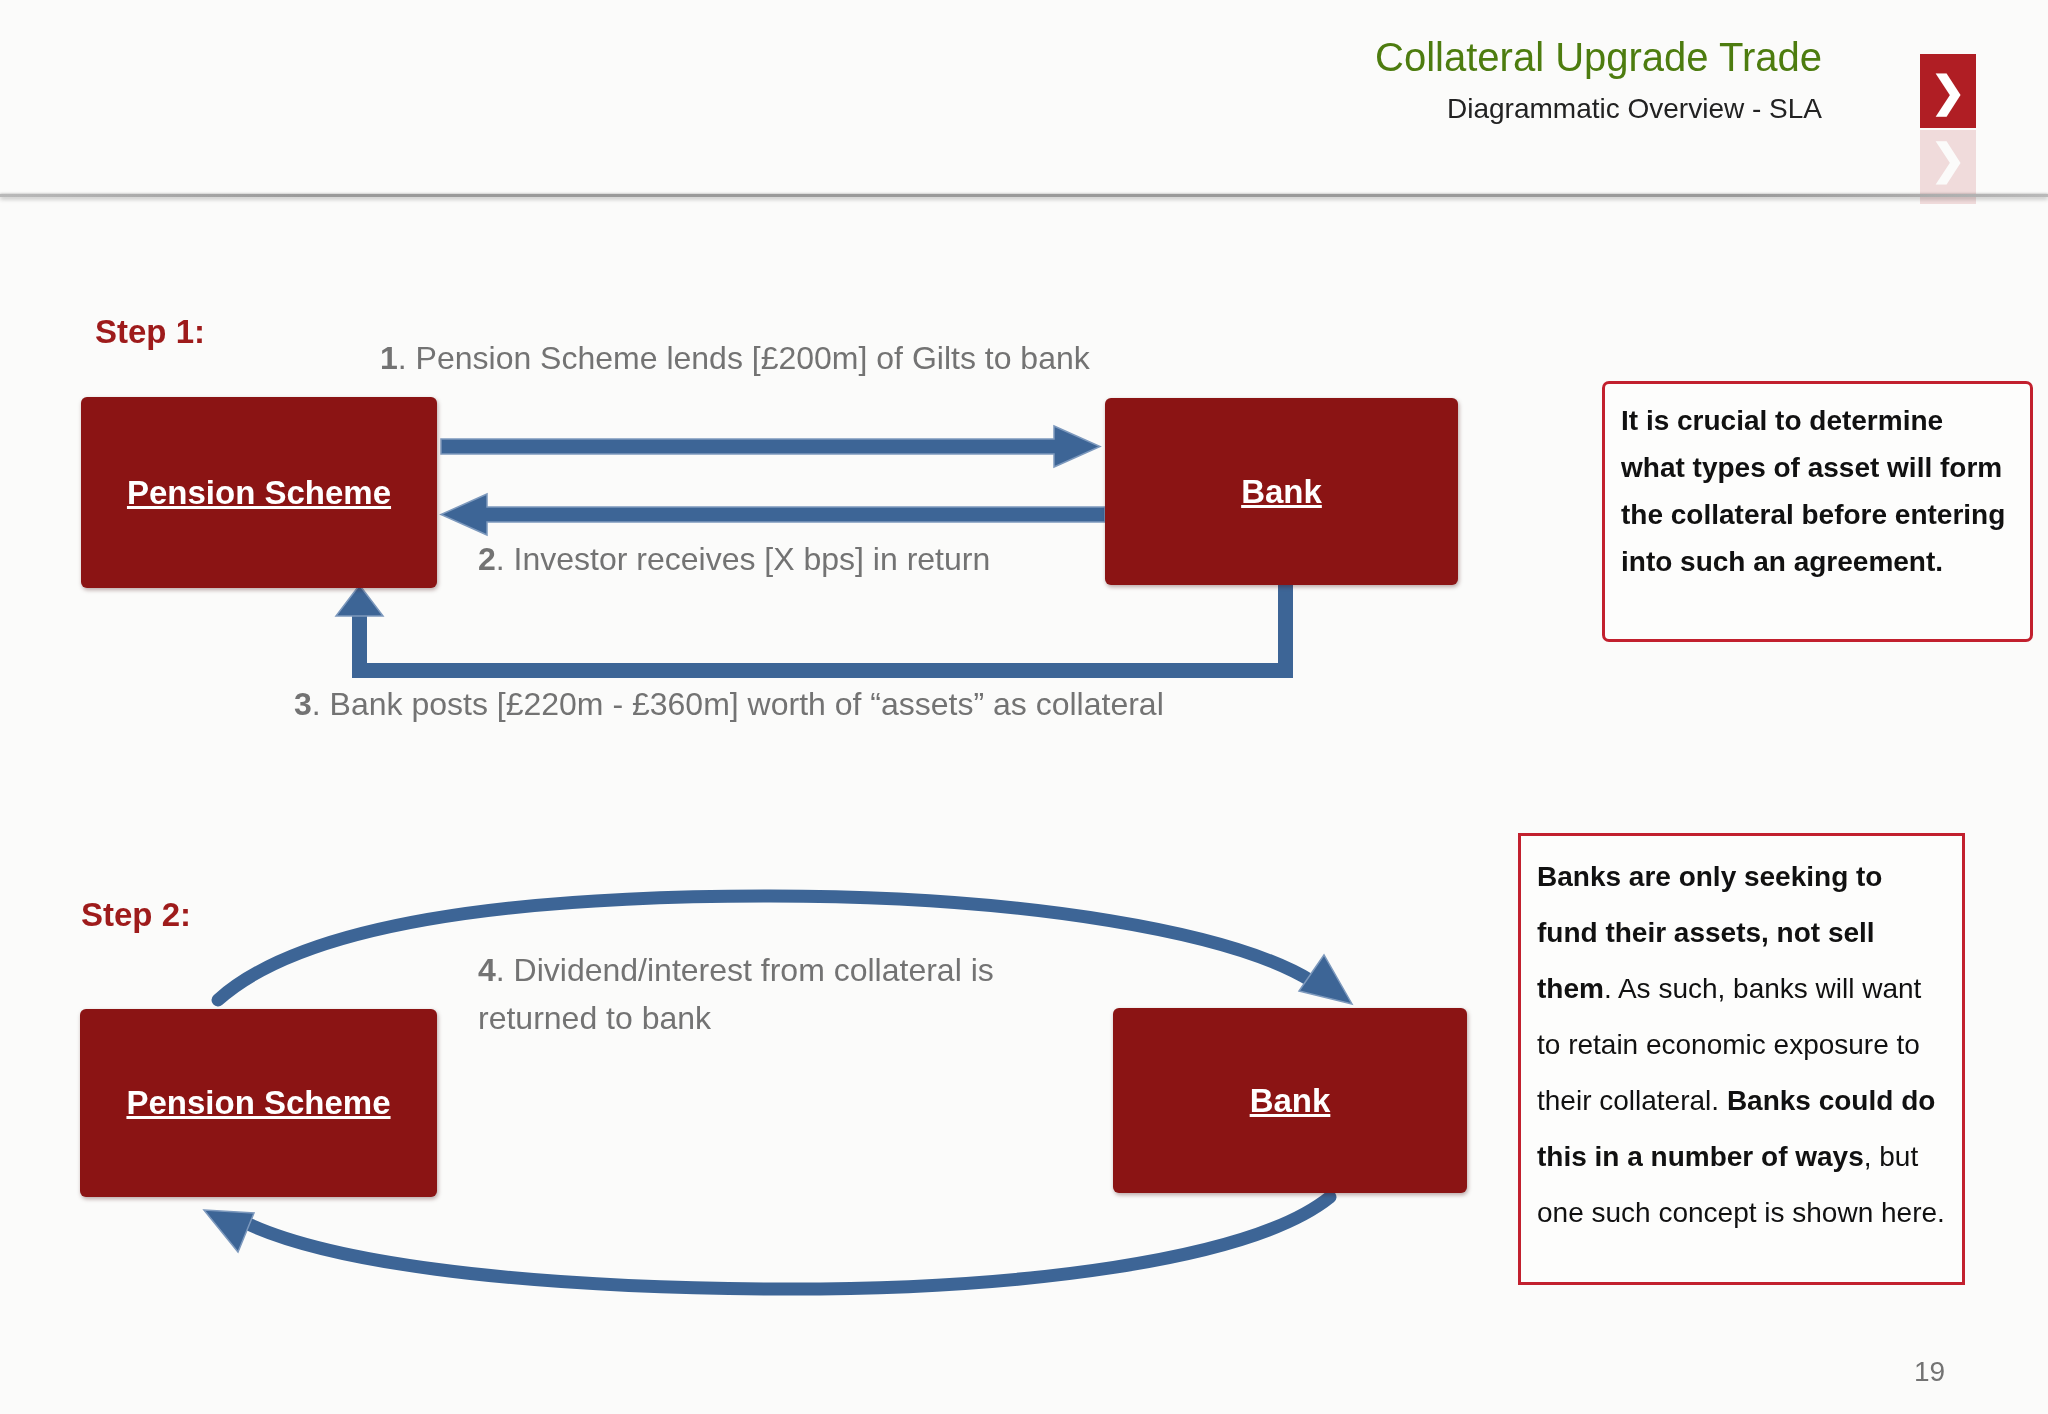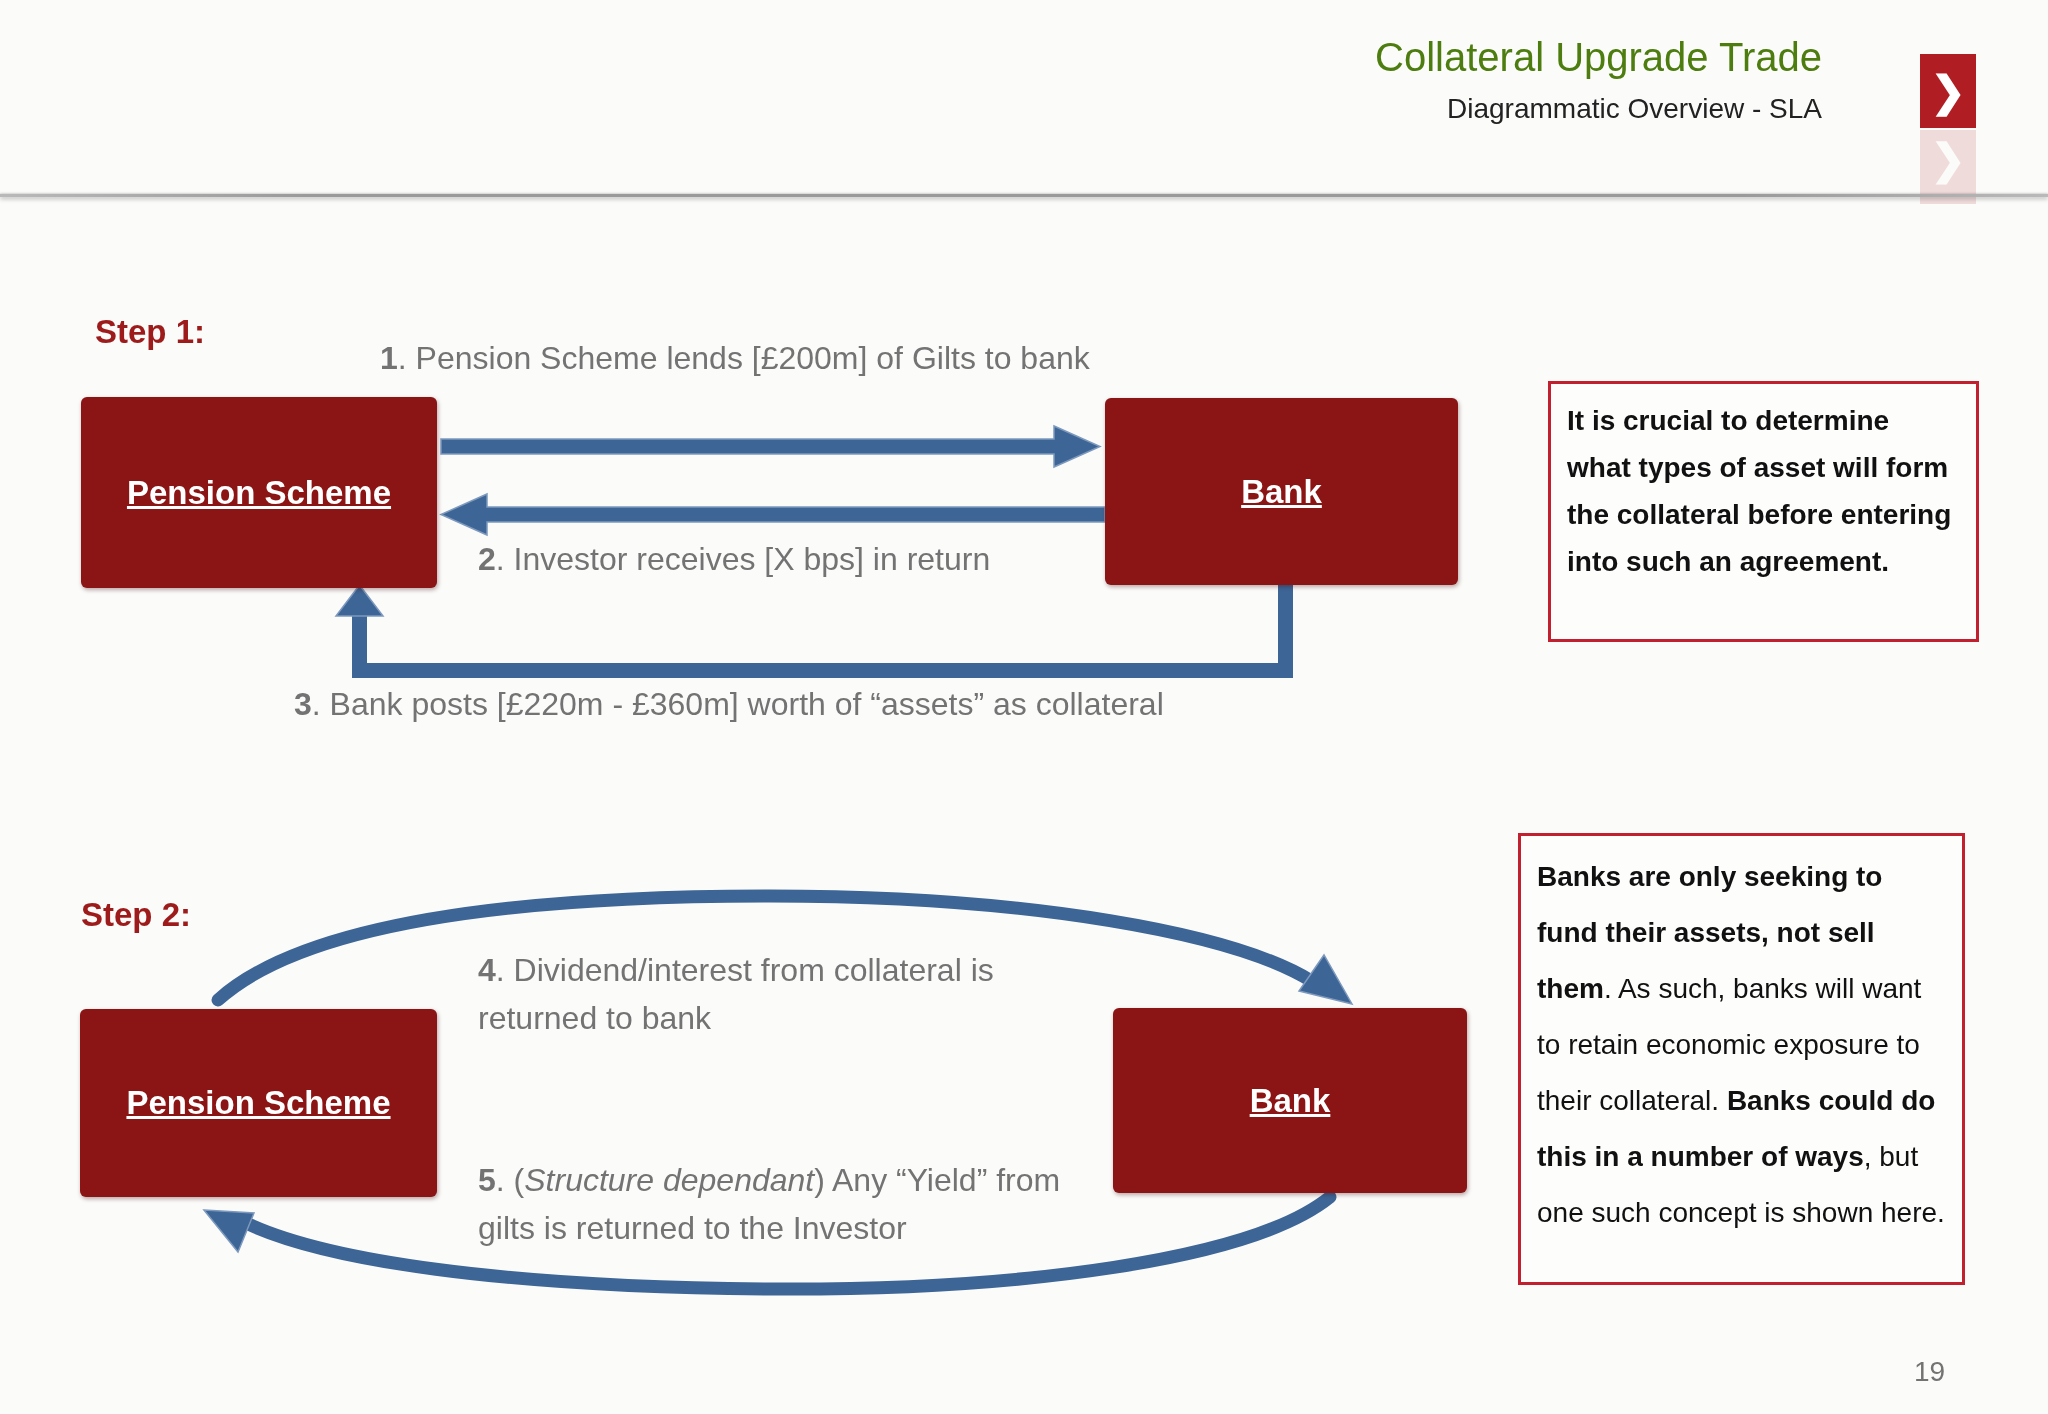--- a/index.html
+++ b/index.html
@@ -100,31 +100,30 @@
     <span>Pension Scheme</span>
   </div>
   <div class="node" style="left:1105px;top:398px;width:353px;height:187px;">
     <span>Bank</span>
   </div>
 
   <div class="flow-text" style="left:478px;top:541px;"><b>2</b><span>. Investor receives [X bps] in return</span></div>
 
   <div class="flow-text" style="left:294px;top:686px;"><b>3</b><span>. Bank posts [£220m - £360m] worth of “assets” as collateral</span></div>
 
-  <div class="callout allbold" style="left:1548px;top:381px;width:431px;min-height:261px;">It is crucial to determine what types of asset will form the collateral before entering into such an agreement.</div>
+  <div class="callout allbold" style="left:1602px;top:381px;width:431px;min-height:261px;border-radius:7px;">It is crucial to determine what types of asset will form the collateral before entering into such an agreement.</div>
 
   <div class="step-label" style="left:81px;top:896px;">Step 2:</div>
 
   <div class="flow-text flow-wrap" style="left:478px;top:946px;width:625px;"><b>4</b><span>. Dividend/interest from collateral is returned to bank</span></div>
 
   <div class="node" style="left:80px;top:1009px;width:357px;height:188px;">
     <span>Pension Scheme</span>
   </div>
   <div class="node" style="left:1113px;top:1008px;width:354px;height:185px;">
     <span>Bank</span>
   </div>
 
-  <div class="flow-text flow-wrap" style="left:478px;top:1156px;width:625px;"><b>5</b><span>. (</span><i>Structure dependant</i><span>) Any “Yield” from gilts is returned to the Investor</span></div>
 
   <div class="callout" style="left:1518px;top:833px;width:447px;min-height:452px;"><b>Banks are only seeking to fund their assets, not sell them</b><span>. As such, banks will want to retain economic exposure to their collateral. </span><b>Banks could do this in a number of ways</b><span>, but one such concept is shown here.</span></div>
 
   <div class="page-number">19</div>
 </div>
 
 </body></html>

